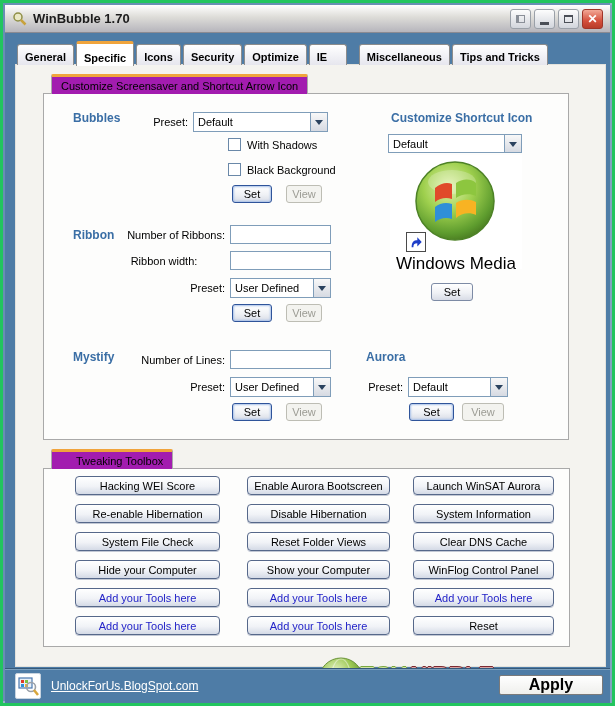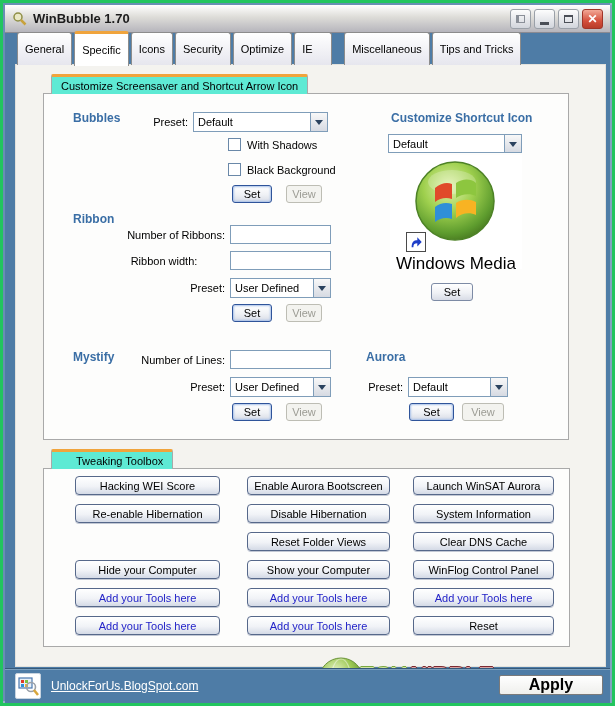--- a/index.html
+++ b/index.html
@@ -28,35 +28,35 @@
   .tb-btn.close {
     background:linear-gradient(#f2a896,#d5503c 60%,#b83c2a);
     border-color:#a03528; color:#fff; font-weight:bold; font-size:12px;
   }
   .g-min { width:9px; height:3px; background:#4b4f57; margin-top:9px; }
   .g-max { width:9px; height:8px; border:1px solid #4b4f57; border-top-width:2px; }
   .g-extra { width:9px; height:8px; border:1px solid #8a8f98; border-left-width:3px; }
   
   .tabstrip { position:absolute; left:14px; top:37px; height:25px; display:flex; align-items:flex-end; z-index:4; }
   .tab {
-    height:21px; padding:16px 7px; margin-right:2px;
+    height:21px; padding:2px 7px; margin-right:2px;
     background:linear-gradient(#ffffff,#e6e6ee);
     border:1px solid #8c8c8c; border-bottom:none; border-radius:3px 3px 0 0;
-    display:flex; align-items:center; white-space:nowrap;
+    display:flex; align-items:flex-end; white-space:nowrap;font-weight:bold;
   }
   .tab.active {
     height:25px; background:#fff; border-top:3px solid #f0a43c;
     margin-bottom:-1px; z-index:5; position:relative;
   }
   .tab.ie-tab { min-width:38px; margin-right:12px; }
   
   .page { position:absolute; left:12px; top:61px; width:591px; height:603px; background:#f4f3ef; border:1px solid #e3e2dc; }
   .groupbox { position:absolute; background:#fdfdfc; border:1px solid #a9a9a9; z-index:1; }
   .grouptab {
-    position:absolute; height:20px; background:#5eead4;
+    position:absolute; height:20px; background:#a21caf;
     border:1px solid #a9a9a9; border-bottom:none; border-top:3px solid #f0a43c;
     border-radius:2px 2px 0 0; display:flex; align-items:center; padding:0 9px; z-index:2;
     white-space:nowrap;
   }
   .sec-heading { position:absolute; color:#3a6ea5; font-weight:bold; font-size:12px; z-index:2; white-space:nowrap; }
   .lbl { position:absolute; font-size:11px; z-index:2; white-space:nowrap; }
   .lbl.r { text-align:right; }
   
   .combo {
     position:absolute; height:20px; background:#fff; border:1px solid #7f9db9;
@@ -181,21 +181,21 @@
         <span class="arr"></span>
       </span>
   </div>
   <div class="cb" style="left:225px; top:135px;"></div>
   <div class="lbl" style="left:244px; top:136px;">With Shadows</div>
   <div class="cb" style="left:225px; top:160px;"></div>
   <div class="lbl" style="left:244px; top:161px;">Black Background</div>
   <div class="xpbtn default" style="left:229px; top:182px; width:40px;">Set</div>
   <div class="xpbtn disabled" style="left:283px; top:182px; width:36px;">View</div>
 
-  <div class="sec-heading" style="left:70px; top:209px;">Ribbon</div>
+  <div class="sec-heading" style="left:70px; top:225px;">Ribbon</div>
   <div class="lbl r" style="left:100px; top:226px; width:122px;">Number of Ribbons:</div>
   <input class="tbox" style="left: 227px; top: 222px; width: 101px;">
   <div class="lbl r" style="left:100px; top:252px; width:122px;text-align:center;">Ribbon width:</div>
   <input class="tbox" style="left: 227px; top: 248px; width: 101px;">
   <div class="lbl r" style="left:160px; top:279px; width:62px;">Preset:</div>
   <div class="combo" style="left:227px; top:275px; width:101px;">
     <span class="val">User Defined</span>
     <span class="dd">
         <span class="arr"></span>
       </span>
@@ -265,20 +265,21 @@
   <div class="groupbox" style="left:40px; top:465px; width:527px; height:179px;"></div>
 
   <div class="toolbtn" style="left:72px; top:473px; width:145px;">Hacking WEI Score</div>
   <div class="toolbtn" style="left:244px; top:473px; width:143px;">Enable Aurora Bootscreen</div>
   <div class="toolbtn" style="left:410px; top:473px; width:141px;">Launch WinSAT Aurora</div>
 
   <div class="toolbtn" style="left:72px; top:501px; width:145px;">Re-enable Hibernation</div>
   <div class="toolbtn" style="left:244px; top:501px; width:143px;">Disable Hibernation</div>
   <div class="toolbtn" style="left:410px; top:501px; width:141px;">System Information</div>
 
+  <div class="toolbtn" style="left:72px; top:529px; width:145px;">System File Check</div>
   <div class="toolbtn" style="left:244px; top:529px; width:143px;">Reset Folder Views</div>
   <div class="toolbtn" style="left:410px; top:529px; width:141px;">Clear DNS Cache</div>
 
   <div class="toolbtn" style="left:72px; top:557px; width:145px;">Hide your Computer</div>
   <div class="toolbtn" style="left:244px; top:557px; width:143px;">Show your Computer</div>
   <div class="toolbtn" style="left:410px; top:557px; width:141px;">WinFlog Control Panel</div>
 
   <div class="toolbtn accent" style="left:72px; top:585px; width:145px;">Add your Tools here</div>
   <div class="toolbtn accent" style="left:244px; top:585px; width:143px;">Add your Tools here</div>
   <div class="toolbtn accent" style="left:410px; top:585px; width:141px;">Add your Tools here</div>

